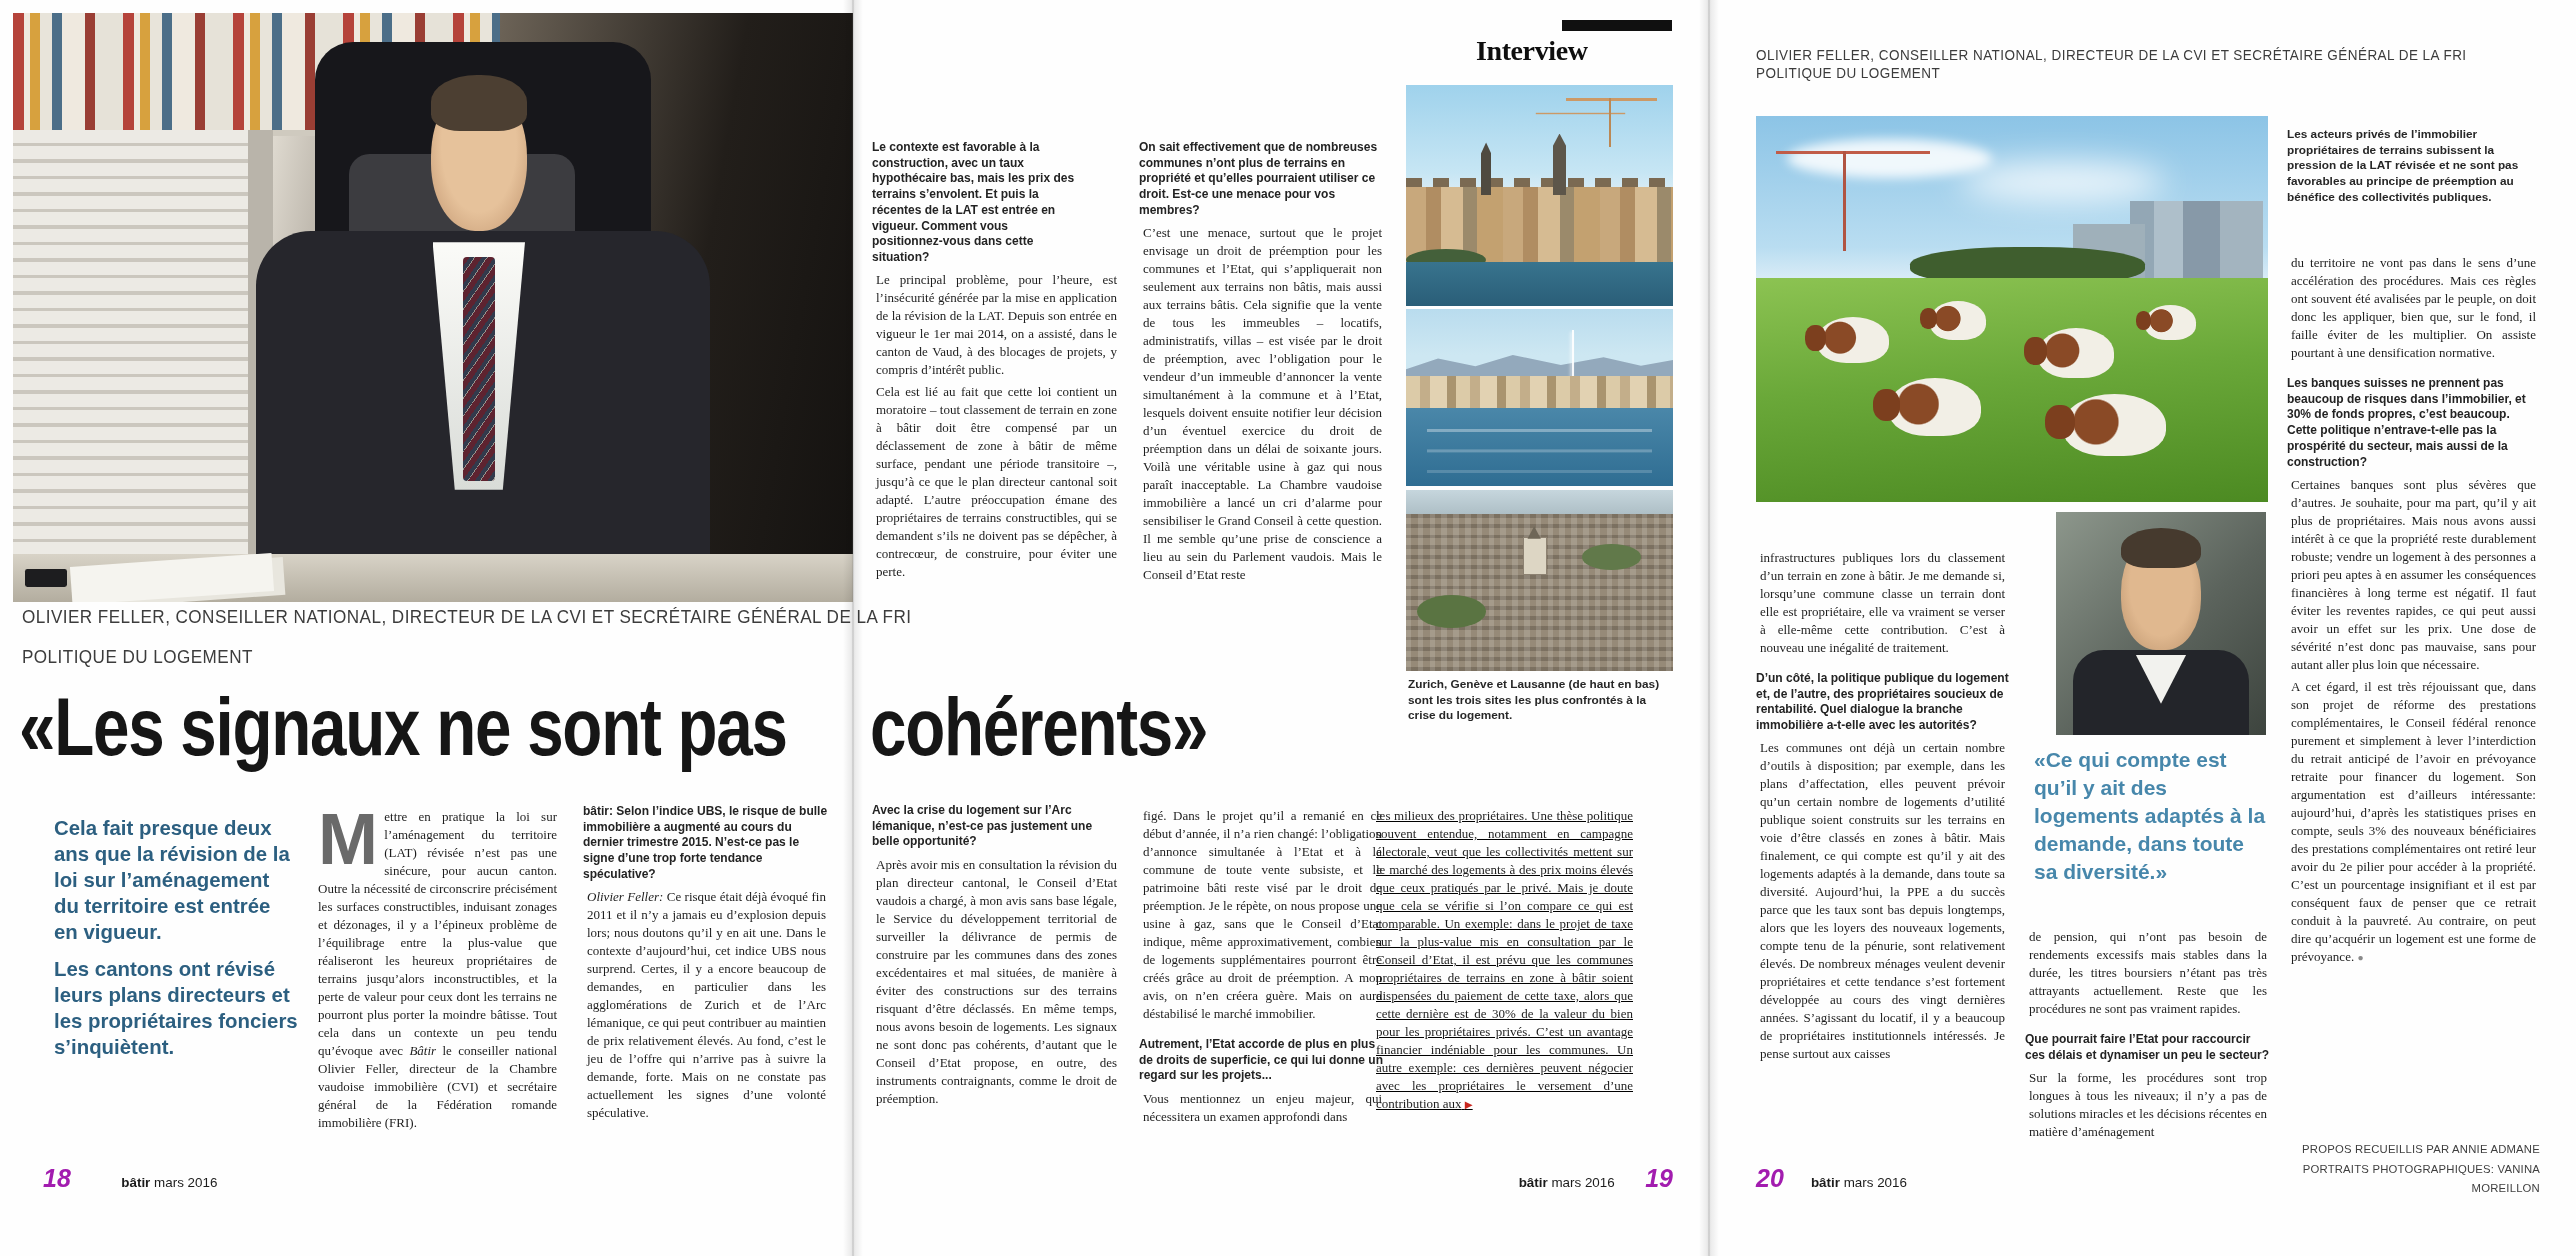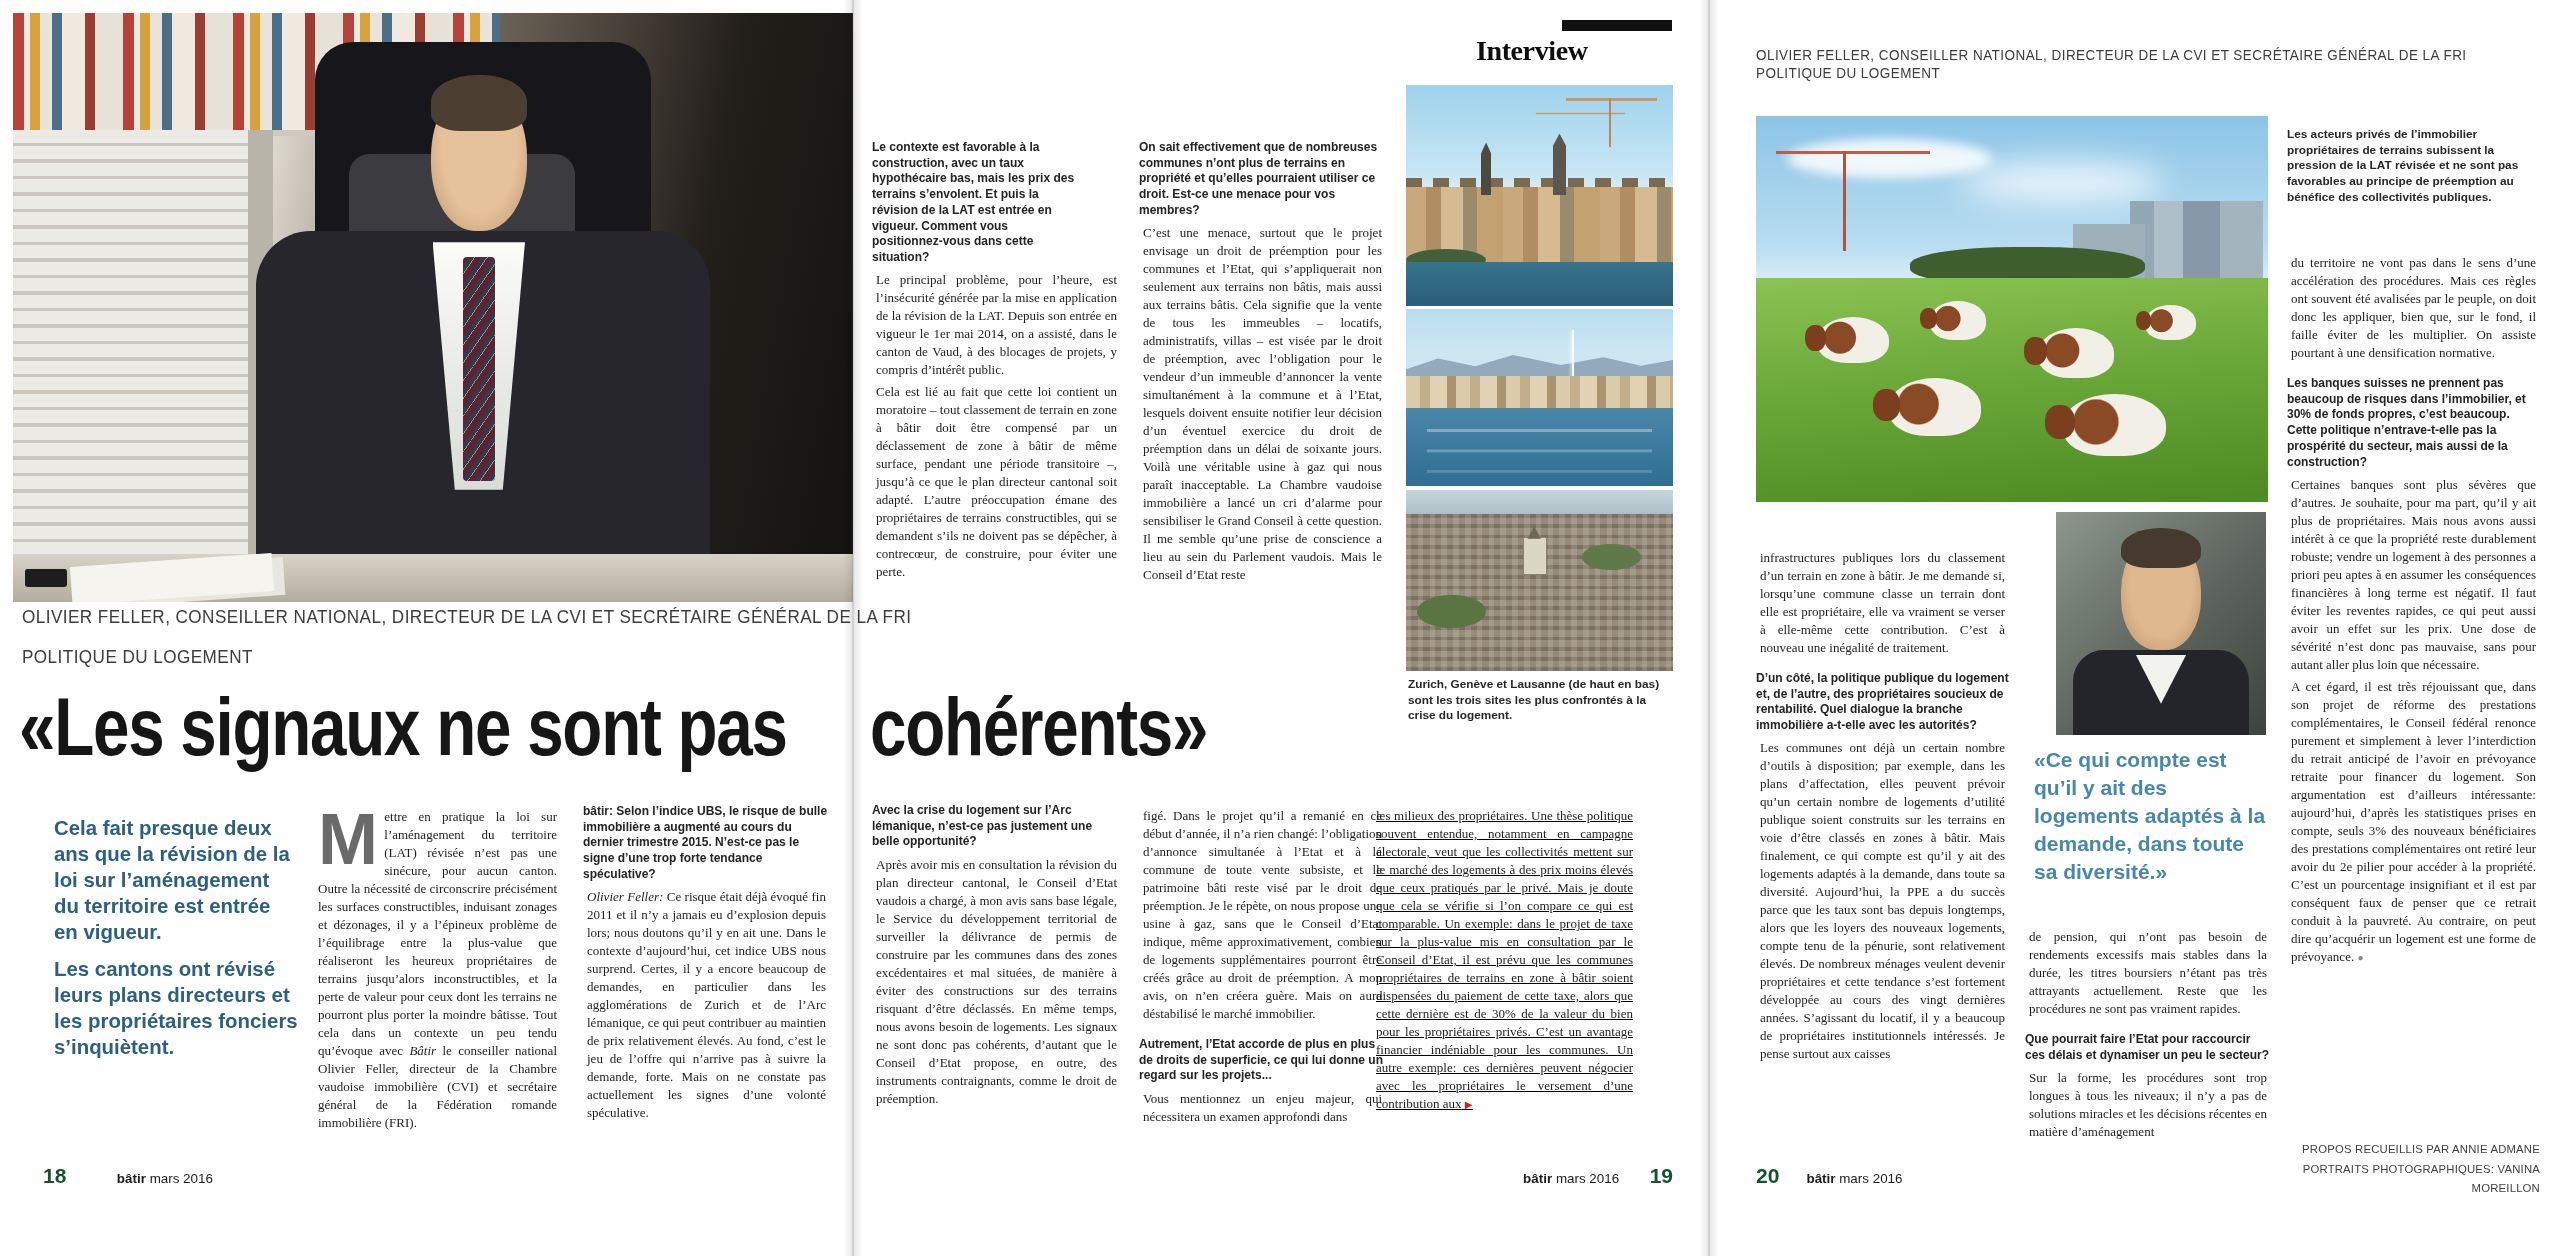--- a/index.html
+++ b/index.html
@@ -25,21 +25,21 @@
   .intro p{margin:11px;}
   .capb{font-family:"Liberation Sans",sans-serif;font-weight:bold;font-size:11.8px;
         line-height:15.7px;color:#272727;text-align:left;}
   .quote{font-family:"Liberation Sans",sans-serif;font-weight:bold;font-size:21px;
          line-height:28px;color:#4787ab;text-align:left;}
   .dropcap{float:left;font-family:"Liberation Sans",sans-serif;font-weight:bold;
            font-size:72px;line-height:57px;color:#6a6a6a;margin:3.1px 6.3px 0 0;}
   .section-title{font-family:"Liberation Serif",serif;font-weight:bold;font-size:28px;
                  color:#0e0e0e;letter-spacing:-0.4px;}
   .sbar{background:#101010;height:10.2px;margin-bottom:4.7px;}
-  .pagenum{font-family:"Liberation Sans",sans-serif;font-weight:bold;font-size:21px;color:#14532d;}
+  .pagenum{font-family:"Liberation Sans",sans-serif;font-weight:bold;font-size:25px;color:#a21caf;font-style:italic;}
   .magfoot{font-family:"Liberation Sans",sans-serif;font-size:13.4px;color:#1c1c1c;}
   .magfoot b{font-weight:bold;}
   .credits{font-family:"Liberation Sans",sans-serif;font-size:11.8px;line-height:19.6px;color:#3f3f3f;
            text-align:right;letter-spacing:0.2px;transform:scaleX(.96);transform-origin:right top;}
   .arrow{color:#c8251d;font-size:10.2px;}
   .endmark{color:#8a8a8a;font-size:10.2px;}
   
   .fold{top:0;height:100%;width:20.4px;
         background:linear-gradient(90deg,rgba(0,0,0,0) 0%,rgba(0,0,0,.08) 42%,
                    rgba(90,90,90,.35) 50%,rgba(0,0,0,.08) 58%,rgba(0,0,0,0) 100%);}
@@ -182,21 +182,21 @@
   </div>
 
   <div class="abs fold" style="left:843px;"></div>
 
   <div class="abs" style="left:1476px;top:20.4px;width:196px;">
     <div class="sbar" style="width:110px;margin-left:86px;"></div>
     <div class="section-title">Interview</div>
   </div>
 
   <div class="abs col" style="left:872px;top:140px;width:249px;height:510px;">
-    <div class="q" style="width:206px;">Le contexte est favorable à la construction, avec un taux hypothécaire bas, mais les prix des terrains s’envolent. Et puis la révision de la LAT est entrée en vigueur. Comment vous positionnez-vous dans cette situation?</div>
+    <div class="q" style="width:206px;">Le contexte est favorable à la construction, avec un taux hypothécaire bas, mais les prix des terrains s’envolent. Et puis la récentes de la LAT est entrée en vigueur. Comment vous positionnez-vous dans cette situation?</div>
     <div class="serif">
       <p>Le principal problème, pour l’heure, est l’insécurité générée par la mise en application de la révision de la LAT. Depuis son entrée en vigueur le 1er mai 2014, on a assisté, dans le canton de Vaud, à des blocages de projets, y compris d’intérêt public.</p>
       <p>Cela est lié au fait que cette loi contient un moratoire – tout classement de terrain en zone à bâtir doit être compensé par un déclassement de zone à bâtir de même surface, pendant une période transitoire –, jusqu’à ce que le plan directeur cantonal soit adapté. L’autre préoccupation émane des propriétaires de terrains constructibles, qui se demandent s’ils ne doivent pas se dépêcher, à contrecœur, de construire, pour éviter une perte.</p>
     </div>
   </div>
 
   <div class="abs col" style="left:1139px;top:140px;width:247px;height:510px;">
     <div class="q">On sait effectivement que de nombreuses communes n’ont plus de terrains en propriété et qu’elles pourraient utiliser ce droit. Est-ce une menace pour vos membres?</div>
     <div class="serif">
       <p>C’est une menace, surtout que le projet envisage un droit de préemption pour les communes et l’Etat, qui s’appliquerait non seulement aux terrains non bâtis, mais aussi aux terrains bâtis. Cela signifie que la vente de tous les immeubles – locatifs, administratifs, villas – est visée par le droit de préemption, avec l’obligation pour le vendeur d’un immeuble d’annoncer la vente simultanément à la commune et à l’Etat, lesquels doivent ensuite notifier leur décision d’un éventuel exercice du droit de préemption dans un délai de soixante jours. Voilà une véritable usine à gaz qui nous paraît inacceptable. La Chambre vaudoise immobilière a lancé un cri d’alarme pour sensibiliser le Grand Conseil à cette question. Il me semble qu’une prise de conscience a lieu au sein du Parlement vaudois. Mais le Conseil d’Etat reste</p>

